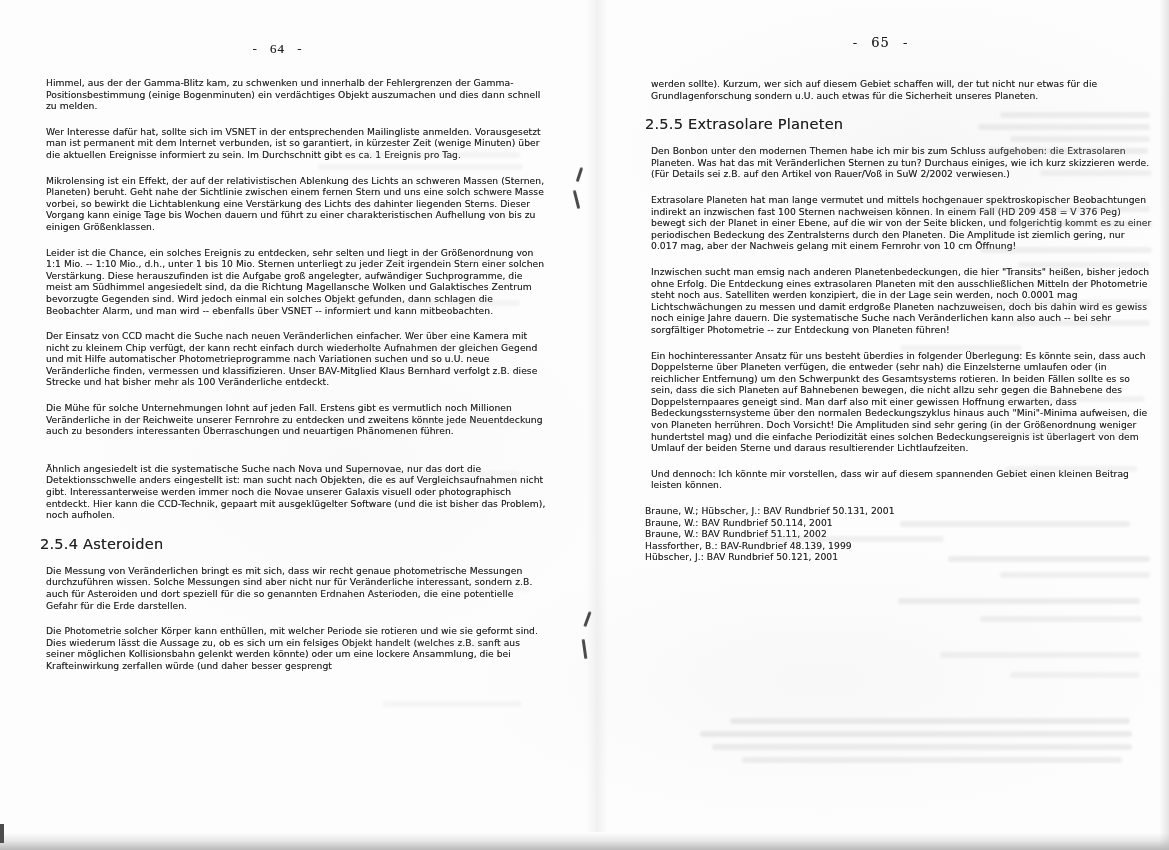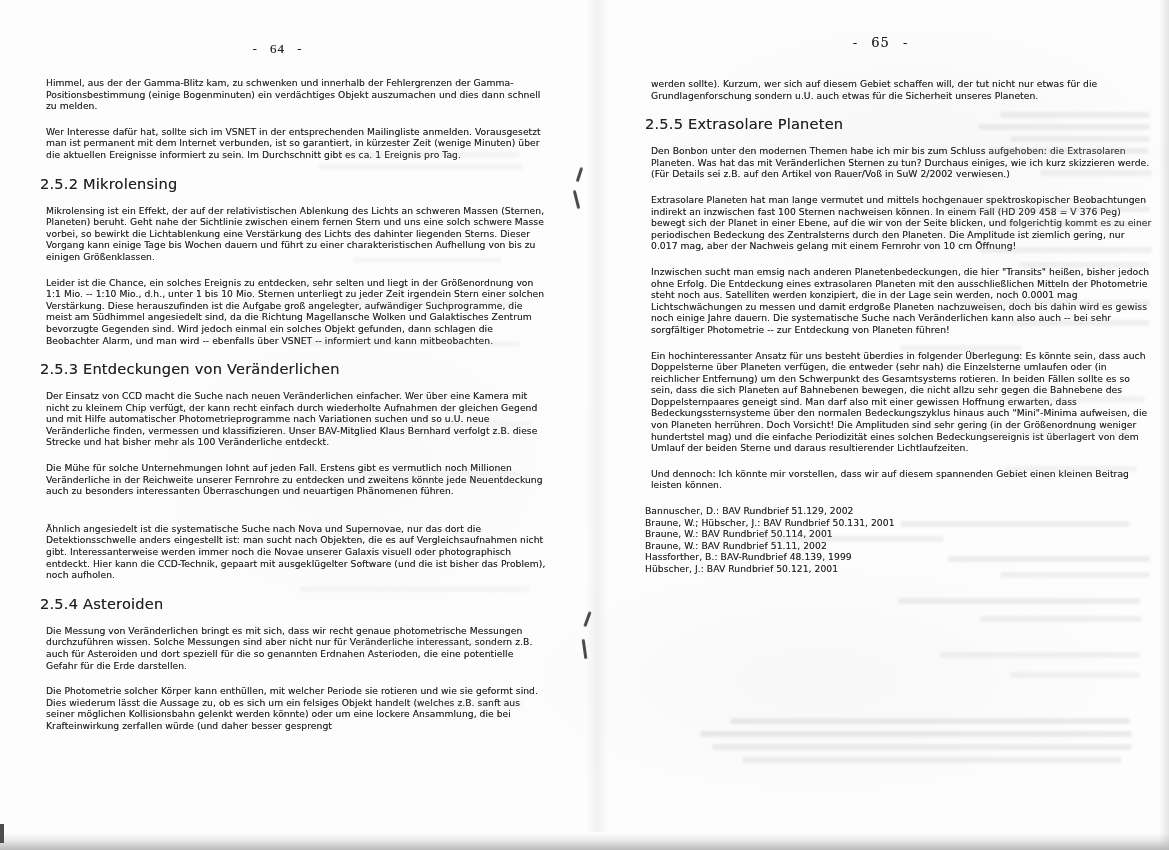--- a/index.html
+++ b/index.html
@@ -78,45 +78,42 @@
 </head>
 <body>
 
 <div class="scan">
 
   <div class="page page-left">
     <div class="page-number">- 64 -</div>
     <div class="page-body">
         <div class="para">Himmel, aus der der Gamma-Blitz kam, zu schwenken und innerhalb der Fehlergrenzen der Gamma-Positionsbestimmung (einige Bogenminuten) ein verdächtiges Objekt auszumachen und dies dann schnell zu melden.</div>
         <div class="para">Wer Interesse dafür hat, sollte sich im VSNET in der entsprechenden Mailingliste anmelden. Vorausgesetzt man ist permanent mit dem Internet verbunden, ist so garantiert, in kürzester Zeit (wenige Minuten) über die aktuellen Ereignisse informiert zu sein. Im Durchschnitt gibt es ca. 1 Ereignis pro Tag.</div>
-        <div class="heading">2.5.2 Mikrolensing</div>
         <div class="para">Mikrolensing ist ein Effekt, der auf der relativistischen Ablenkung des Lichts an schweren Massen (Sternen, Planeten) beruht. Geht nahe der Sichtlinie zwischen einem fernen Stern und uns eine solch schwere Masse vorbei, so bewirkt die Lichtablenkung eine Verstärkung des Lichts des dahinter liegenden Sterns. Dieser Vorgang kann einige Tage bis Wochen dauern und führt zu einer charakteristischen Aufhellung von bis zu einigen Größenklassen.</div>
         <div class="para">Leider ist die Chance, ein solches Ereignis zu entdecken, sehr selten und liegt in der Größenordnung von 1:1 Mio. -- 1:10 Mio., d.h., unter 1 bis 10 Mio. Sternen unterliegt zu jeder Zeit irgendein Stern einer solchen Verstärkung. Diese herauszufinden ist die Aufgabe groß angelegter, aufwändiger Suchprogramme, die meist am Südhimmel angesiedelt sind, da die Richtung Magellansche Wolken und Galaktisches Zentrum bevorzugte Gegenden sind. Wird jedoch einmal ein solches Objekt gefunden, dann schlagen die Beobachter Alarm, und man wird -- ebenfalls über VSNET -- informiert und kann mitbeobachten.</div>
-        <div class="heading">2.5.3 Entdeckungen von Veränderlichen</div>
         <div class="para">Der Einsatz von CCD macht die Suche nach neuen Veränderlichen einfacher. Wer über eine Kamera mit nicht zu kleinem Chip verfügt, der kann recht einfach durch wiederholte Aufnahmen der gleichen Gegend und mit Hilfe automatischer Photometrieprogramme nach Variationen suchen und so u.U. neue Veränderliche finden, vermessen und klassifizieren. Unser BAV-Mitglied Klaus Bernhard verfolgt z.B. diese Strecke und hat bisher mehr als 100 Veränderliche entdeckt.</div>
         <div class="para">Die Mühe für solche Unternehmungen lohnt auf jeden Fall. Erstens gibt es vermutlich noch Millionen Veränderliche in der Reichweite unserer Fernrohre zu entdecken und zweitens könnte jede Neuentdeckung auch zu besonders interessanten Überraschungen und neuartigen Phänomenen führen.</div>
         <div class="para gap-large">Ähnlich angesiedelt ist die systematische Suche nach Nova und Supernovae, nur das dort die Detektionsschwelle anders eingestellt ist: man sucht nach Objekten, die es auf Vergleichsaufnahmen nicht gibt. Interessanterweise werden immer noch die Novae unserer Galaxis visuell oder photographisch entdeckt. Hier kann die CCD-Technik, gepaart mit ausgeklügelter Software (und die ist bisher das Problem), noch aufholen.</div>
         <div class="heading">2.5.4 Asteroiden</div>
         <div class="para">Die Messung von Veränderlichen bringt es mit sich, dass wir recht genaue photometrische Messungen durchzuführen wissen. Solche Messungen sind aber nicht nur für Veränderliche interessant, sondern z.B. auch für Asteroiden und dort speziell für die so genannten Erdnahen Asterioden, die eine potentielle Gefahr für die Erde darstellen.</div>
         <div class="para">Die Photometrie solcher Körper kann enthüllen, mit welcher Periode sie rotieren und wie sie geformt sind. Dies wiederum lässt die Aussage zu, ob es sich um ein felsiges Objekt handelt (welches z.B. sanft aus seiner möglichen Kollisionsbahn gelenkt werden könnte) oder um eine lockere Ansammlung, die bei Krafteinwirkung zerfallen würde (und daher besser gesprengt</div>
       </div>
   </div>
 
   <div class="page page-right">
     <div class="page-number">- 65 -</div>
     <div class="page-body">
         <div class="para">werden sollte). Kurzum, wer sich auf diesem Gebiet schaffen will, der tut nicht nur etwas für die Grundlagenforschung sondern u.U. auch etwas für die Sicherheit unseres Planeten.</div>
         <div class="heading">2.5.5 Extrasolare Planeten</div>
         <div class="para">Den Bonbon unter den modernen Themen habe ich mir bis zum Schluss aufgehoben: die Extrasolaren Planeten. Was hat das mit Veränderlichen Sternen zu tun? Durchaus einiges, wie ich kurz skizzieren werde. (Für Details sei z.B. auf den Artikel von Rauer/Voß in SuW 2/2002 verwiesen.)</div>
         <div class="para">Extrasolare Planeten hat man lange vermutet und mittels hochgenauer spektroskopischer Beobachtungen indirekt an inzwischen fast 100 Sternen nachweisen können. In einem Fall (HD 209 458 = V 376 Peg) bewegt sich der Planet in einer Ebene, auf die wir von der Seite blicken, und folgerichtig kommt es zu einer periodischen Bedeckung des Zentralsterns durch den Planeten. Die Amplitude ist ziemlich gering, nur 0.017 mag, aber der Nachweis gelang mit einem Fernrohr von 10 cm Öffnung!</div>
         <div class="para">Inzwischen sucht man emsig nach anderen Planetenbedeckungen, die hier "Transits" heißen, bisher jedoch ohne Erfolg. Die Entdeckung eines extrasolaren Planeten mit den ausschließlichen Mitteln der Photometrie steht noch aus. Satelliten werden konzipiert, die in der Lage sein werden, noch 0.0001 mag Lichtschwächungen zu messen und damit erdgroße Planeten nachzuweisen, doch bis dahin wird es gewiss noch einige Jahre dauern. Die systematische Suche nach Veränderlichen kann also auch -- bei sehr sorgfältiger Photometrie -- zur Entdeckung von Planeten führen!</div>
         <div class="para">Ein hochinteressanter Ansatz für uns besteht überdies in folgender Überlegung: Es könnte sein, dass auch Doppelsterne über Planeten verfügen, die entweder (sehr nah) die Einzelsterne umlaufen oder (in reichlicher Entfernung) um den Schwerpunkt des Gesamtsystems rotieren. In beiden Fällen sollte es so sein, dass die sich Planeten auf Bahnebenen bewegen, die nicht allzu sehr gegen die Bahnebene des Doppelsternpaares geneigt sind. Man darf also mit einer gewissen Hoffnung erwarten, dass Bedeckungssternsysteme über den normalen Bedeckungszyklus hinaus auch "Mini"-Minima aufweisen, die von Planeten herrühren. Doch Vorsicht! Die Amplituden sind sehr gering (in der Größenordnung weniger hundertstel mag) und die einfache Periodizität eines solchen Bedeckungsereignis ist überlagert von dem Umlauf der beiden Sterne und daraus resultierender Lichtlaufzeiten.</div>
         <div class="para">Und dennoch: Ich könnte mir vorstellen, dass wir auf diesem spannenden Gebiet einen kleinen Beitrag leisten können.</div>
         <div class="refs">
-          <div class="ref">Bannuscher, D.: BAV Rundbrief 51.129, 2002</div>
           <div class="ref">Braune, W.; Hübscher, J.: BAV Rundbrief 50.131, 2001</div>
           <div class="ref">Braune, W.: BAV Rundbrief 50.114, 2001</div>
           <div class="ref">Braune, W.: BAV Rundbrief 51.11, 2002</div>
           <div class="ref">Hassforther, B.: BAV-Rundbrief 48.139, 1999</div>
           <div class="ref">Hübscher, J.: BAV Rundbrief 50.121, 2001</div>
         </div>
       </div>
   </div>
 
   <div class="artifacts">

